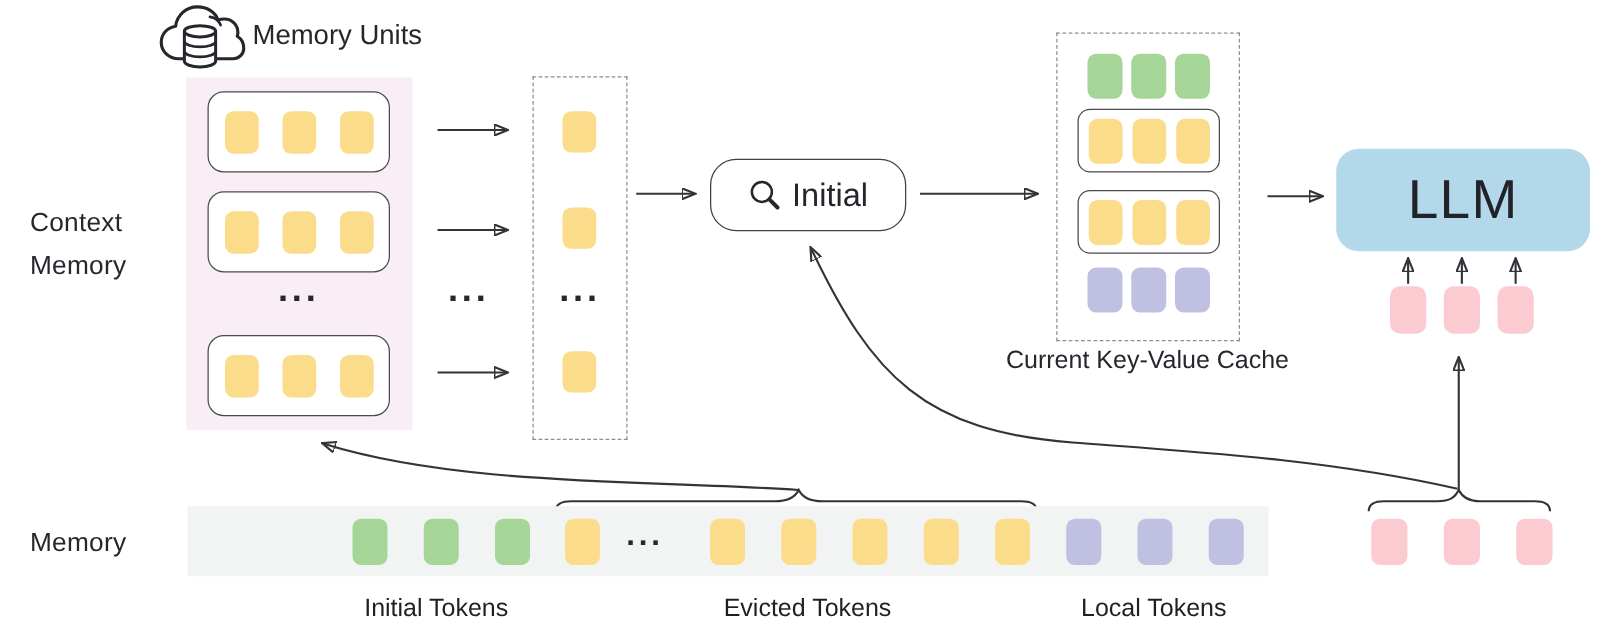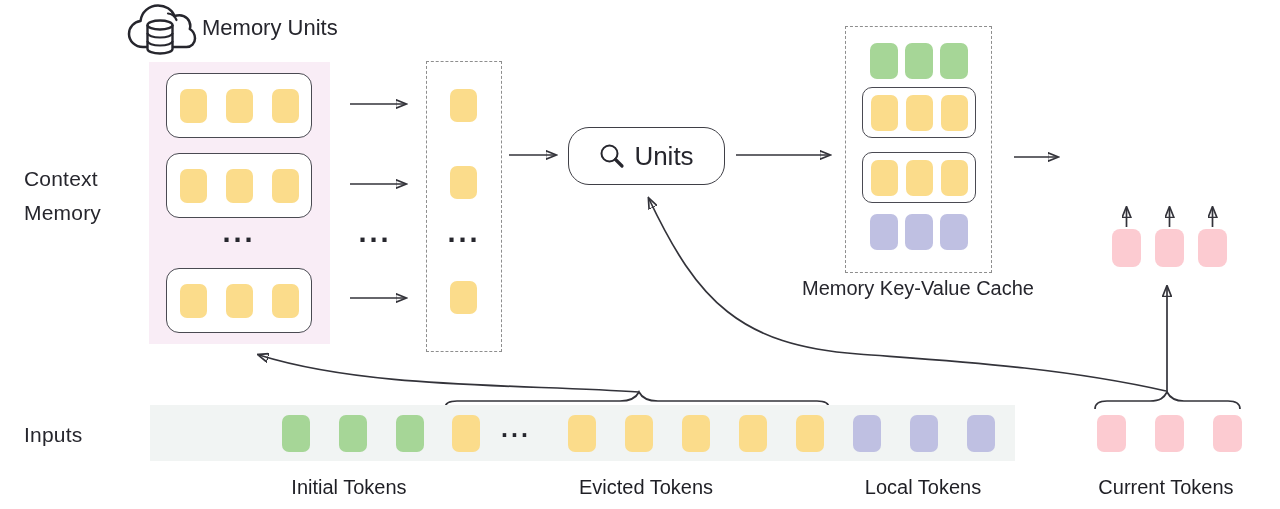--- a/index.html
+++ b/index.html
@@ -120,21 +120,21 @@
   <div class="rep-t tokrow" style="left:450px;top:281px;">
       <div class="tok" style="background: rgb(251, 220, 139);"></div>
     </div>
   <div class="dots" style="left:424px;top:224px;width:80px;">...</div>
 
   <div class="lookup-btn">
     <svg width="26" height="26" viewBox="0 0 26 26" xmlns="http://www.w3.org/2000/svg">
       <circle cx="10.5" cy="10.5" r="8" fill="none" stroke="#26262d" stroke-width="2"></circle>
       <line x1="16.5" y1="16.5" x2="23" y2="23" stroke="#26262d" stroke-width="3.2" stroke-linecap="round"></line>
     </svg>
-    <span>Units</span>
+    <span>Initial</span>
   </div>
 
   <div class="dashed-box" style="left:845px;top:26px;width:147px;height:247px;"></div>
   <div class="cache-row tokrow" style="top:43px;">
       <div class="tok" style="background: rgb(166, 214, 151);"></div>
       <div class="tok" style="background: rgb(166, 214, 151);"></div>
       <div class="tok" style="background: rgb(166, 214, 151);"></div>
     </div>
   <div class="boxed tokrow" style="top:87px;">
       <div class="tok" style="background: rgb(251, 220, 139);"></div>
@@ -144,29 +144,32 @@
   <div class="boxed tokrow" style="top:152px;">
       <div class="tok" style="background: rgb(251, 220, 139);"></div>
       <div class="tok" style="background: rgb(251, 220, 139);"></div>
       <div class="tok" style="background: rgb(251, 220, 139);"></div>
     </div>
   <div class="cache-row tokrow" style="top:214px;">
       <div class="tok" style="background: rgb(191, 192, 226);"></div>
       <div class="tok" style="background: rgb(191, 192, 226);"></div>
       <div class="tok" style="background: rgb(191, 192, 226);"></div>
     </div>
-  <div class="lbl small-cap" style="left:798px;top:275px;width:240px;">Memory Key-Value Cache</div>
-
+  <div class="lbl small-cap" style="left:798px;top:275px;width:240px;">Current Key-Value Cache</div>
+
+  <div class="llm-box">
+    <span>LLM</span>
+  </div>
   <div class="llm-in tokrow" style="left:1112px;top:229px;">
       <div class="tok" style="background: rgb(252, 203, 209);"></div>
       <div class="tok" style="background: rgb(252, 203, 209);"></div>
       <div class="tok" style="background: rgb(252, 203, 209);"></div>
     </div>
 
-  <div class="lbl big-lbl" style="left:24px;top:418px;">Inputs</div>
+  <div class="lbl big-lbl" style="left:24px;top:418px;">Memory</div>
   <div class="band"></div>
   <div class="band-g tokrow" style="left:282px;top:415px;">
       <div class="tok" style="background: rgb(166, 214, 151);"></div>
       <div class="tok" style="background: rgb(166, 214, 151);"></div>
       <div class="tok" style="background: rgb(166, 214, 151);"></div>
     </div>
   <div class="band-g tokrow" style="left:452px;top:415px;">
       <div class="tok" style="background: rgb(251, 220, 139);"></div>
     </div>
   <div class="band-dots">...</div>
@@ -184,15 +187,14 @@
     </div>
   <div class="cur-g tokrow" style="left:1097px;top:415px;">
       <div class="tok" style="background: rgb(252, 203, 209);"></div>
       <div class="tok" style="background: rgb(252, 203, 209);"></div>
       <div class="tok" style="background: rgb(252, 203, 209);"></div>
     </div>
 
   <div class="bot-lbl" style="left:249px;">Initial Tokens</div>
   <div class="bot-lbl" style="left:546px;">Evicted Tokens</div>
   <div class="bot-lbl" style="left:823px;">Local Tokens</div>
-  <div class="bot-lbl" style="left:1066px;">Current Tokens</div>
 
 </div>
 
 </body></html>

